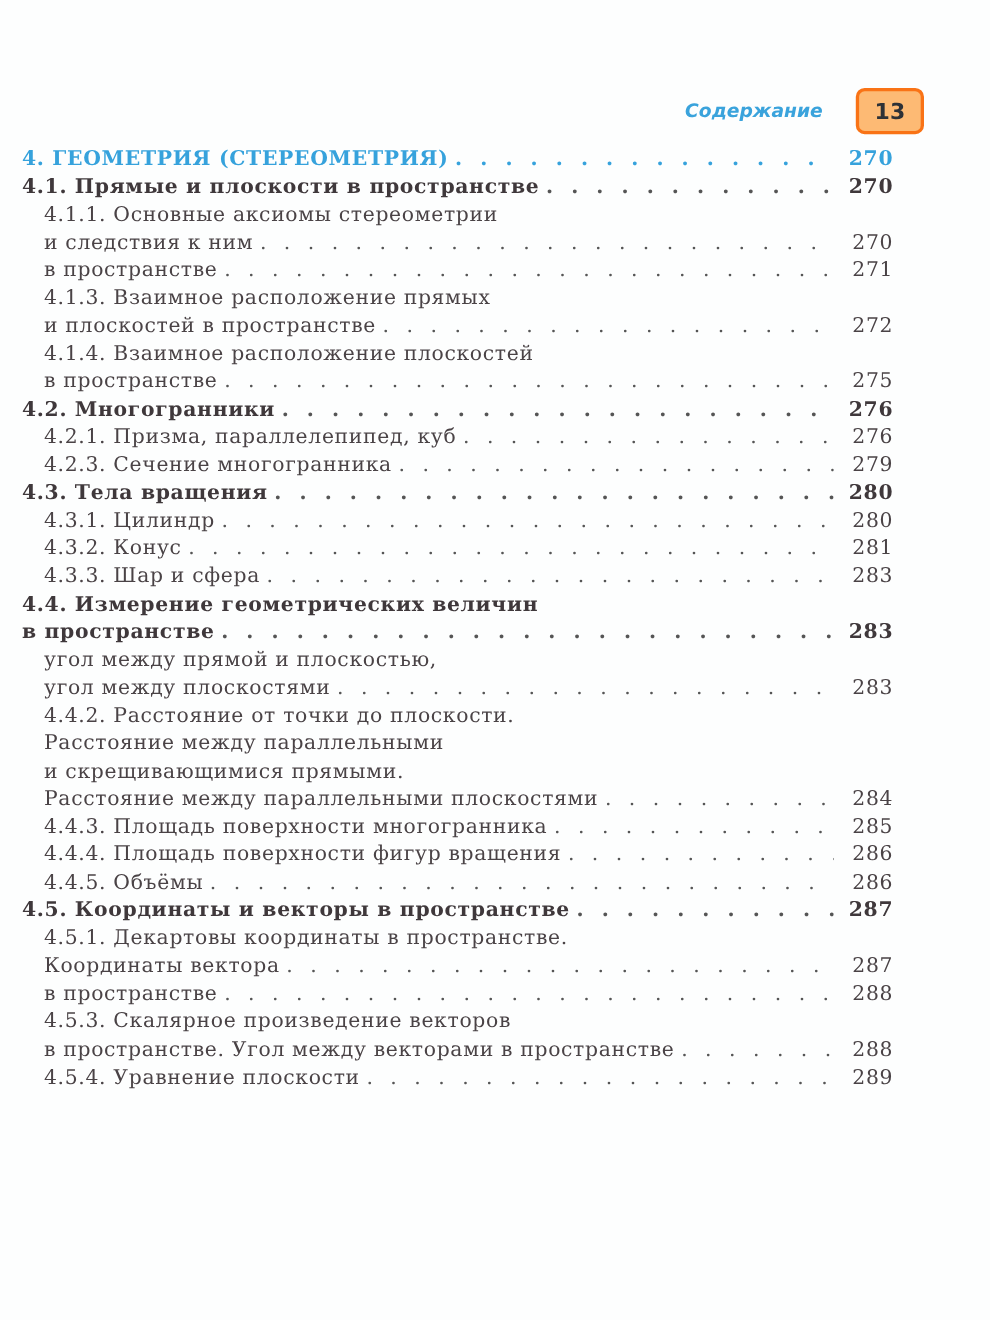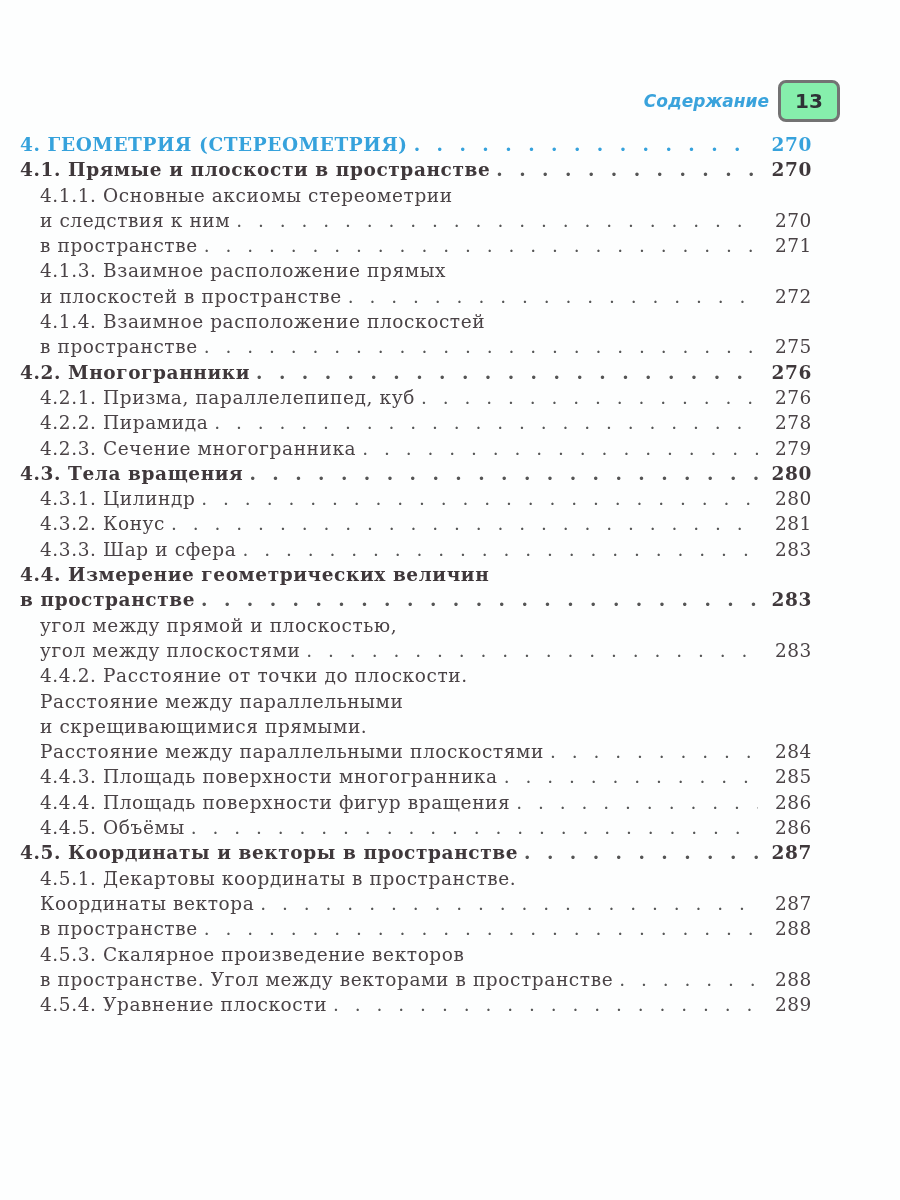--- a/index.html
+++ b/index.html
@@ -6,31 +6,31 @@
   body {
     width: 900px; height: 1200px;
     background: #fdfefe;
     font-family: "DejaVu Serif", "Liberation Serif", serif;
     color: #4a4346;
     position: relative;
     overflow: hidden;
   }
   .header {
     position: absolute; top: 80px; right: 60px;
-    display: flex; align-items: center; gap: 9px;
+    display: flex; align-items: center; gap: 30px;
   }
   .header-title {
     font-family: "DejaVu Sans", sans-serif;
     font-style: italic; font-weight: bold;
     font-size: 17px; color: #3aa3dc;
   }
   .page-badge {
     width: 56px; height: 36px;
-    border: 3px solid #737373; border-radius: 8px;
-    background: #86efac;
+    border: 3px solid #f97316; border-radius: 8px;
+    background: #fdba74;
     display: flex; align-items: center; justify-content: center;
     font-family: "DejaVu Sans", sans-serif; font-weight: bold;
     font-size: 20px; color: #2e3136;
   }
   .toc {
     position: absolute; top: 132px; left: 20px; width: 792px;
   }
   .row {
     display: flex; align-items: baseline;
     font-size: 18.5px; line-height: 25.3px;
@@ -100,25 +100,20 @@
       <span class="text">4.2. Многогранники</span>
       <span class="dots"></span>
       <span class="page">276</span>
     </div>
     <div class="row sub">
       <span class="text">4.2.1. Призма, параллелепипед, куб</span>
       <span class="dots"></span>
       <span class="page">276</span>
     </div>
     <div class="row sub">
-      <span class="text">4.2.2. Пирамида</span>
-      <span class="dots"></span>
-      <span class="page">278</span>
-    </div>
-    <div class="row sub">
       <span class="text">4.2.3. Сечение многогранника</span>
       <span class="dots"></span>
       <span class="page">279</span>
     </div>
     <div class="row section">
       <span class="text">4.3. Тела вращения</span>
       <span class="dots"></span>
       <span class="page">280</span>
     </div>
     <div class="row sub">

